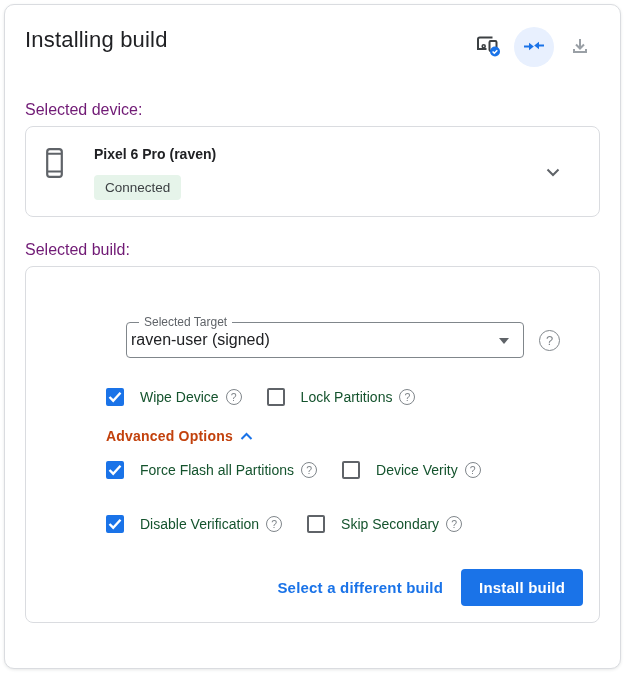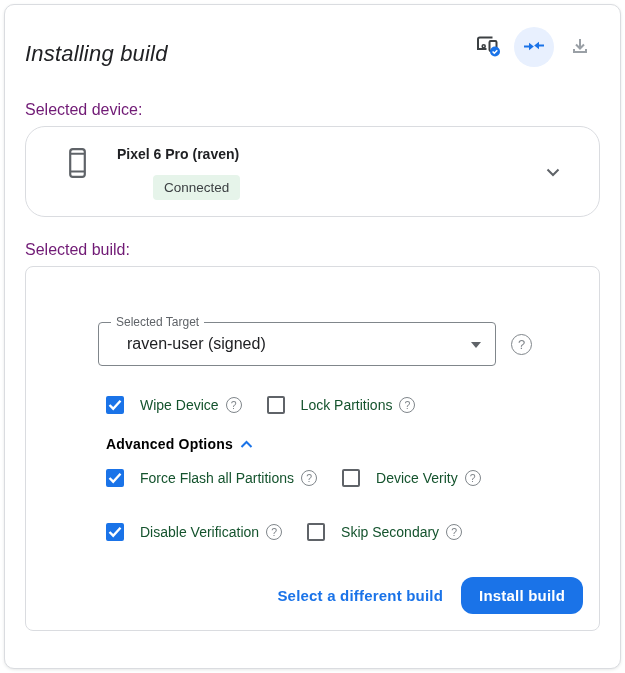--- a/index.html
+++ b/index.html
@@ -7,80 +7,80 @@
   body { font-family: "Liberation Sans", sans-serif; color: #202124; font-size: 14px; }
 
   .dialog {
     margin: 4px; height: 665px; background: #fff;
     border: 1px solid #dadce0; border-radius: 10px;
     box-shadow: 0 1px 3px rgba(60,64,67,.12);
     padding: 0 20px; overflow: hidden;
   }
 
   
-  .header { display: flex; justify-content: space-between; align-items: flex-end; padding-top: 22px; font-style: italic; }
+  .header { display: flex; justify-content: space-between; align-items: flex-start; padding-top: 22px; }
   .title { font-size: 22px; font-weight: 400; color: #202124; letter-spacing: .2px; }
   .header-icons { display: flex; align-items: center; gap: 6px; }
   .icon-btn { width: 40px; height: 40px; border-radius: 50%; display: flex; align-items: center; justify-content: center; cursor: pointer; background: transparent; border: none; }
   .icon-btn.active { background: #e8f0fe; }
 
   
   .section-label { margin-top: 34px; color: #701a75; font-size: 16px; }
   .section-label.second { margin-top: 24px; }
 
   
   .card { border: 1px solid #dadce0; border-radius: 8px; background: #fff; margin-top: 7px; }
 
-  .device-card { display: flex; align-items: flex-start; padding: 19px 20px 16px 43px; cursor: pointer; border-radius: 20px; }
+  .device-card { display: flex; align-items: flex-start; padding: 19px 20px 16px 20px; cursor: pointer; }
   .device-icon-wrap { padding-top: 2px; }
   .device-info { margin-left: 31px; }
   .device-name { font-weight: 700; font-size: 14px; color: #202124; }
   .device-meta { margin-top: 5px; color: #5f6368; font-size: 14.5px; }
   .device-meta .sep { margin: 0 14px; color: #5f6368; }
-  .status-badge { display: inline-block; margin-top: 13px; background: #e6f4ea; color: #3c4043; font-size: 13.5px; padding: 5px 11px; border-radius: 4px; margin-left: 36px; }
+  .status-badge { display: inline-block; margin-top: 13px; background: #e6f4ea; color: #3c4043; font-size: 13.5px; padding: 5px 11px; border-radius: 4px; }
   .chevron-wrap { margin-left: auto; align-self: center; padding-right: 14px; }
 
   .build-card { padding: 21px 16px 16px 28px; }
   .build-header { display: flex; align-items: center; }
   .build-id { margin-left: 23px; font-weight: 700; font-size: 14px; color: #3c4043; letter-spacing: .1px; }
 
   .build-body { margin-left: 44px; }
 
   
   .target-row { display: flex; align-items: center; margin-top: 34px; }
-  .select-field { position: relative; width: 398px; height: 44px; border: 1px solid #80868b; border-radius: 4px; cursor: pointer; background: #fff; }
+  .select-field { position: relative; width: 398px; height: 36px; border: 1px solid #80868b; border-radius: 4px; cursor: pointer; background: #fff; margin-left: 28px; }
   .float-label { position: absolute; top: -8px; left: 12px; background: #fff; padding: 0 5px; font-size: 12px; color: #5f6368; line-height: 14px; }
-  .select-value { position: absolute; left: 28px; top: 50%; transform: translateY(-50%); font-size: 16px; color: #202124; }
+  .select-value { position: absolute; left: 4px; top: 50%; transform: translateY(-50%); font-size: 16px; color: #202124; }
   .select-caret { position: absolute; right: 14px; top: 50%; margin-top: -2px; width: 0; height: 0; border-left: 5px solid transparent; border-right: 5px solid transparent; border-top: 6px solid #5f6368; }
   .field-help { margin-left: 15px; }
 
   
   .help-icon { display: inline-flex; align-items: center; justify-content: center; border: 1.4px solid #80868b; color: #80868b; border-radius: 50%; cursor: pointer; flex: none; }
   .help-icon.lg { width: 21px; height: 21px; font-size: 13px; }
   .help-icon.sm { width: 16px; height: 16px; font-size: 10.5px; margin-left: 7px; }
 
   
   .opt-row { display: flex; align-items: center; margin-top: 30px; padding-left: 8px; gap: 25px; }
   .opt-row.tight { margin-top: 17px; }
   .opt-row.mid { margin-top: 36px; }
   .opt-item { display: flex; align-items: center; cursor: pointer; }
   .cb { width: 18px; height: 18px; border: 2px solid #5f6368; border-radius: 2px; margin-right: 16px; display: flex; align-items: center; justify-content: center; flex: none; background: #fff; }
   .cb svg { display: none; }
   .cb.checked { background: #1a73e8; border-color: #1a73e8; }
   .cb.checked svg { display: block; }
   .opt-label { font-size: 14px; color: #14532d; }
 
   
-  .advanced-toggle { display: inline-flex; align-items: center; margin-top: 22px; padding-left: 8px; color: #000000; font-weight: 700; font-size: 14px; cursor: pointer; letter-spacing: .2px; }
+  .advanced-toggle { display: inline-flex; align-items: center; margin-top: 22px; padding-left: 8px; color: #c2410c; font-weight: 700; font-size: 14px; cursor: pointer; letter-spacing: .2px; }
   .advanced-toggle .caret-up { margin-left: 7px; display: inline-flex; }
 
   
   .actions { display: flex; justify-content: flex-end; align-items: center; margin-top: 36px; gap: 18px; }
   .text-btn { background: none; border: none; color: #1a73e8; font-family: inherit; font-size: 15px; font-weight: 700; cursor: pointer; letter-spacing: .2px; }
-  .primary-btn { background: #1a73e8; color: #fff; border: none; border-radius: 12px; height: 37px; padding: 0 18px; font-family: inherit; font-size: 15px; font-weight: 700; cursor: pointer; letter-spacing: .2px; }
+  .primary-btn { background: #1a73e8; color: #fff; border: none; border-radius: 4px; height: 37px; padding: 0 18px; font-family: inherit; font-size: 15px; font-weight: 700; cursor: pointer; letter-spacing: .2px; }
 </style>
 </head>
 <body>
 
 <div class="dialog">
 
   <div class="header">
     <div class="title">Installing build</div>
     <div class="header-icons">
       <button class="icon-btn">

